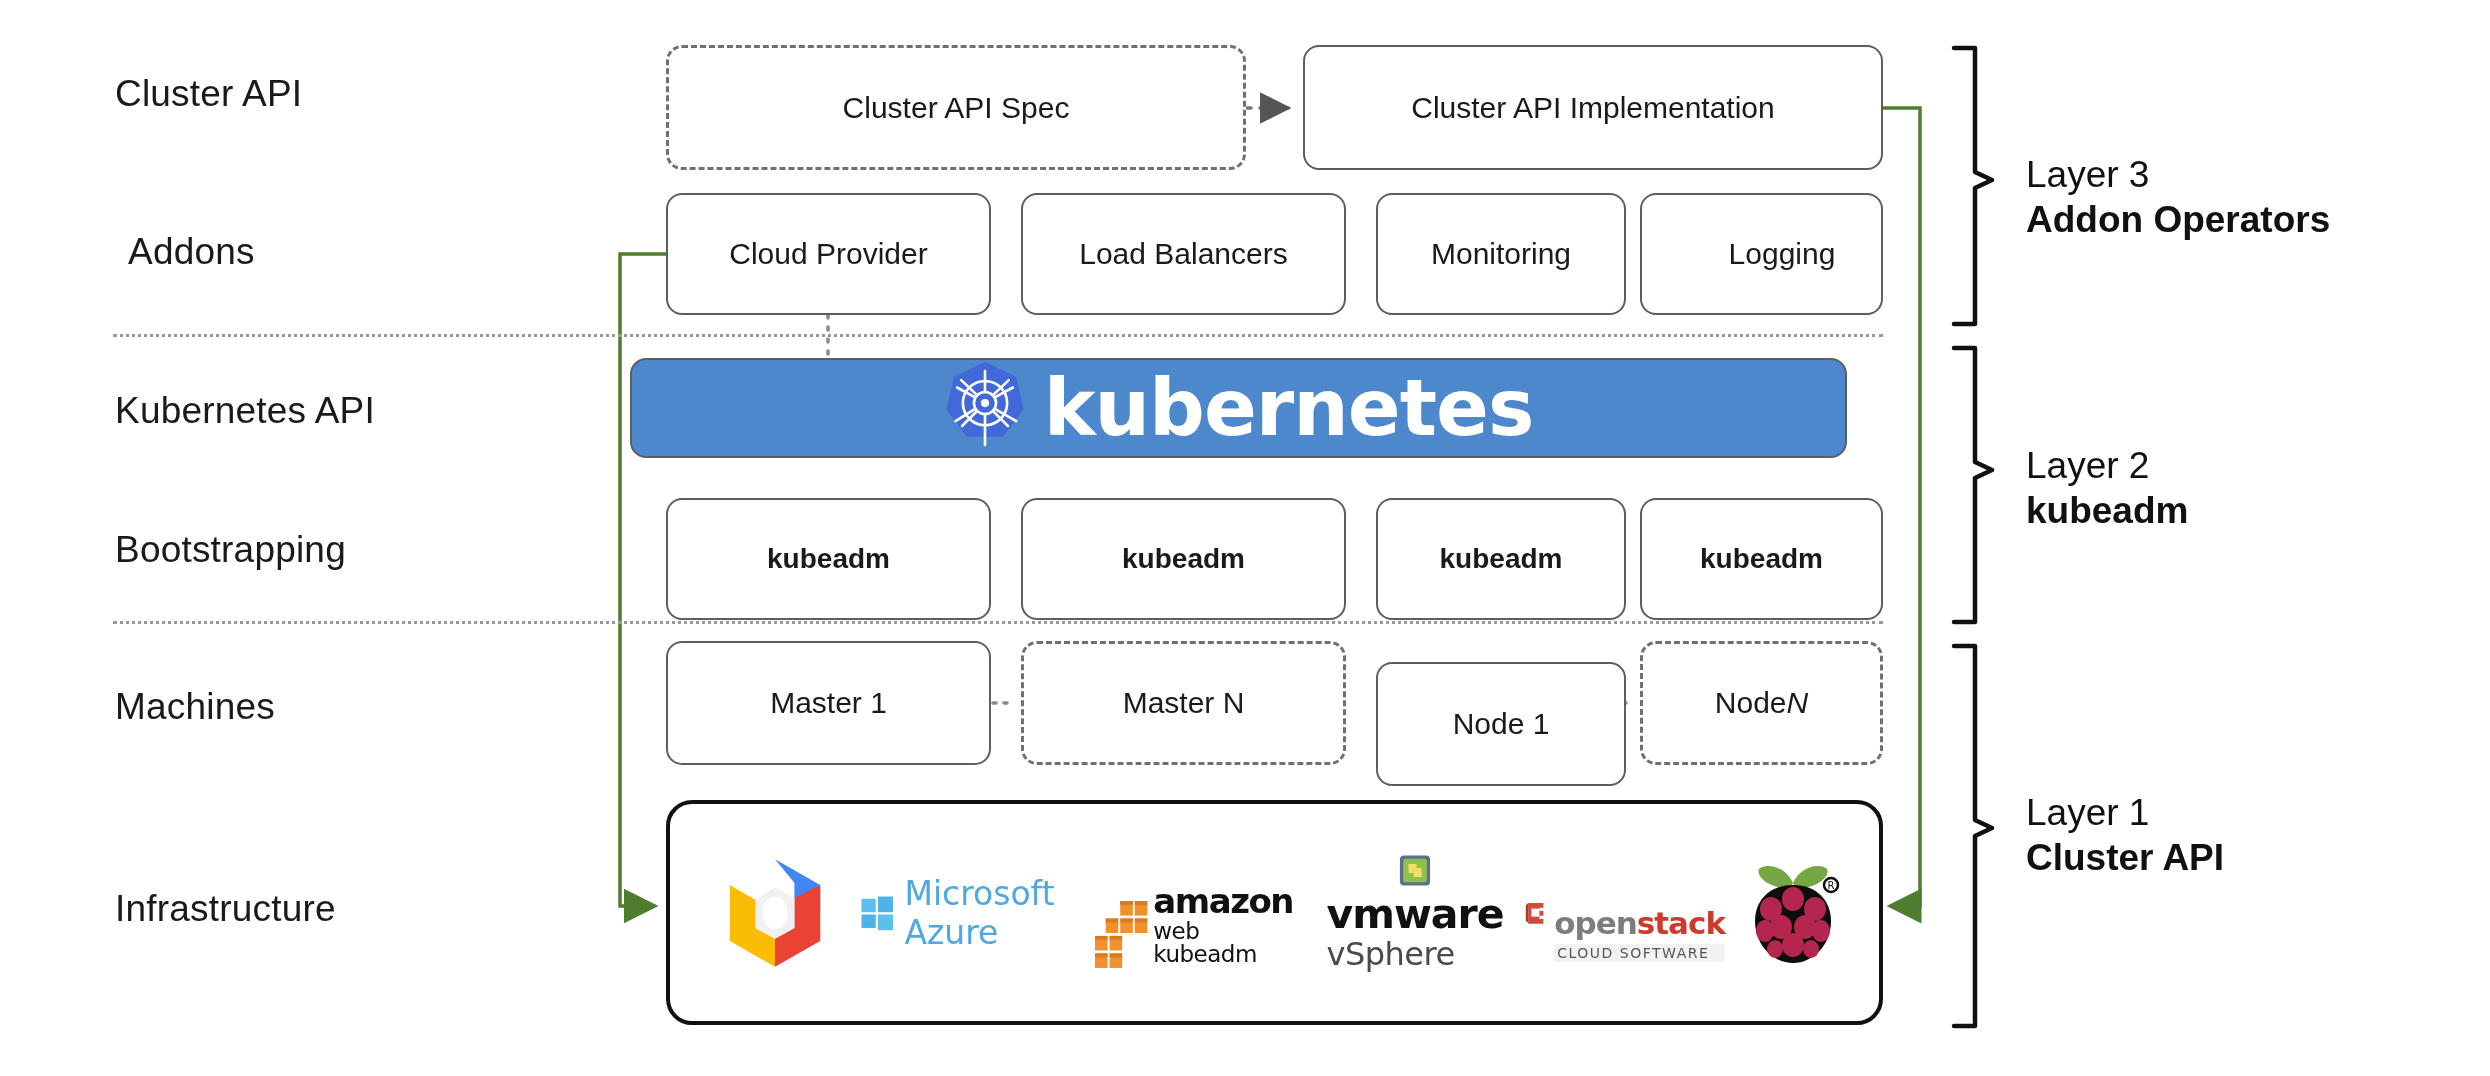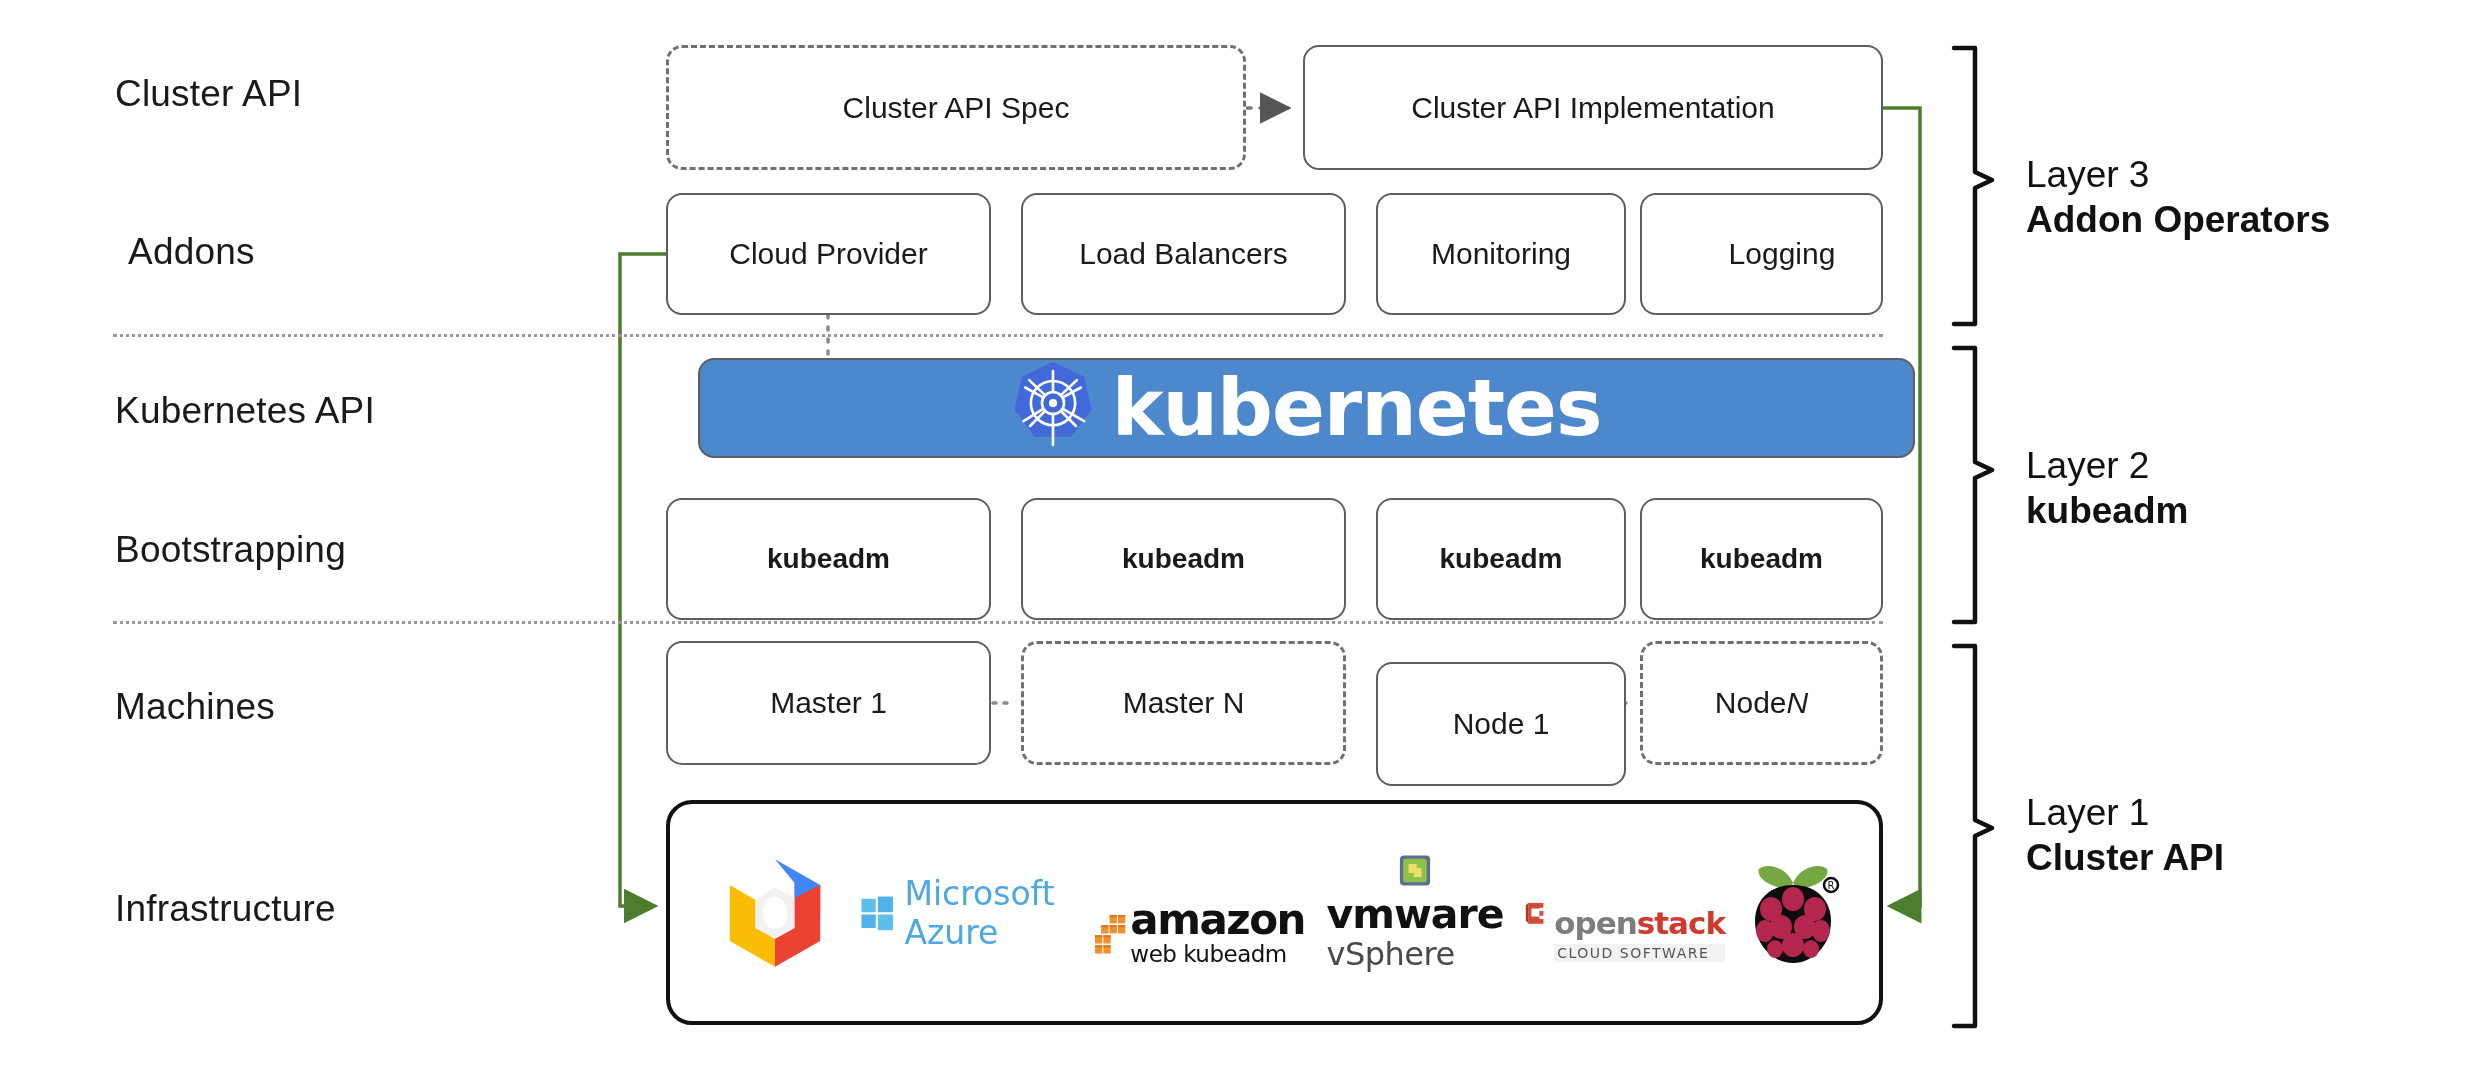--- a/index.html
+++ b/index.html
@@ -118,21 +118,21 @@
   <div class="box" style="left:1021px;top:193px;width:325px;height:122px;">
     <span>Load Balancers</span>
   </div>
   <div class="box" style="left:1376px;top:193px;width:250px;height:122px;">
     <span>Monitoring</span>
   </div>
   <div class="box" style="left:1640px;top:193px;width:243px;height:122px;padding-left:41px;">
     <span>Logging</span>
   </div>
 
-  <div class="kbanner" style="left:698px;top:358px;width:1217px;height:100px;">
+  <div class="kbanner" style="left:630px;top:358px;width:1217px;height:100px;">
     <svg class="klogo" viewBox="0 0 100 116">
       <polygon points="50,2 88,20 97,60 72,93 28,93 3,60 12,20" fill="#4269d9"></polygon>
       <g stroke="#fff" stroke-width="3.2" fill="none" stroke-linecap="round">
         <circle cx="50" cy="52" r="27"></circle>
         <circle cx="50" cy="52" r="13.5"></circle>
         <line x1="50" y1="13" x2="50" y2="38.5"></line>
         <line x1="50" y1="65.5" x2="50" y2="103"></line>
         <line x1="16" y1="33" x2="38" y2="45"></line>
         <line x1="62" y1="59" x2="88" y2="74"></line>
         <line x1="84" y1="33" x2="62" y2="45"></line>
@@ -217,21 +217,21 @@
           <rect x="11" y="20" width="13" height="4"></rect>
             <rect x="26" y="20" width="13" height="4"></rect>
           <rect x="41" y="20" width="13" height="4"></rect>
           <rect x="0" y="38" width="13" height="4"></rect>
             <rect x="15" y="38" width="13" height="4"></rect>
           <rect x="0" y="56" width="13" height="4"></rect>
             <rect x="15" y="56" width="13" height="4"></rect>
         </g>
       </svg>
       <span style="display:flex;flex-direction:column;line-height:1;padding-bottom:4px;">
-        <span style="font-size:42px;font-weight:bold;color:#111;letter-spacing:-1.5px;
+        <span style="font-size:34px;font-weight:bold;color:#111;letter-spacing:-1.5px;
                      font-family:'DejaVu Sans',sans-serif;">amazon</span>
         <span style="font-size:23px;color:#111;letter-spacing:-.5px;margin-top:2px;
                      font-family:'DejaVu Sans',sans-serif;">web kubeadm</span>
       </span>
     </div>
 
     <div class="logo-cell" style="width:220px;height:115px;gap:8px;flex-direction:column;">
       <svg width="76" height="76" viewBox="0 0 76 76">
         <rect x="1" y="1" width="74" height="74" rx="10" fill="#5d6f8e"></rect>
         <rect x="9" y="9" width="58" height="58" rx="7" fill="#8cc24a"></rect>

